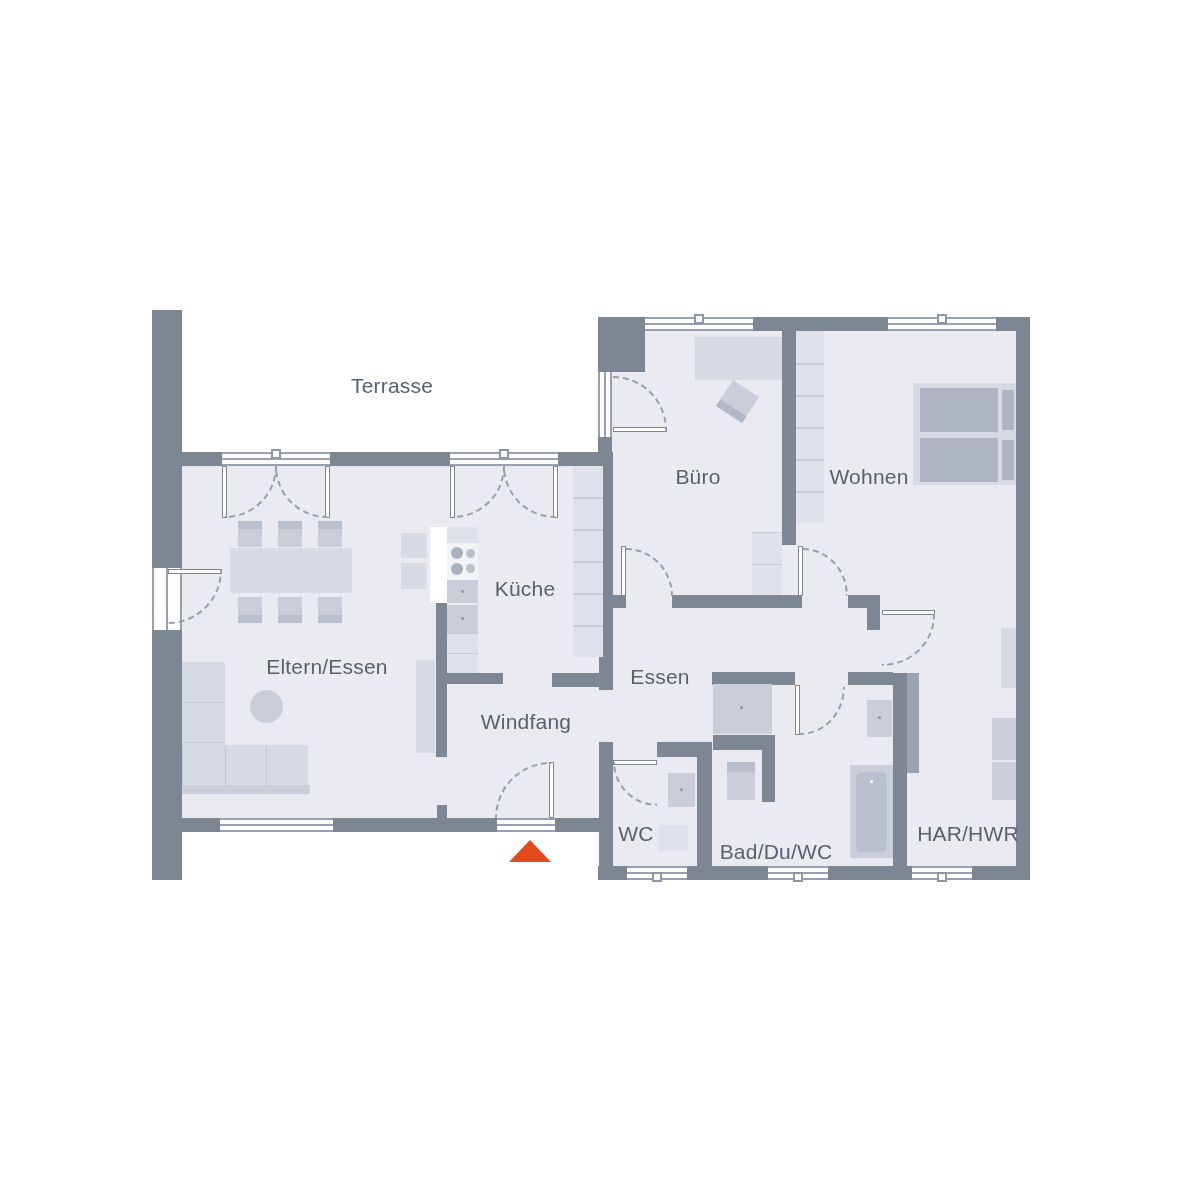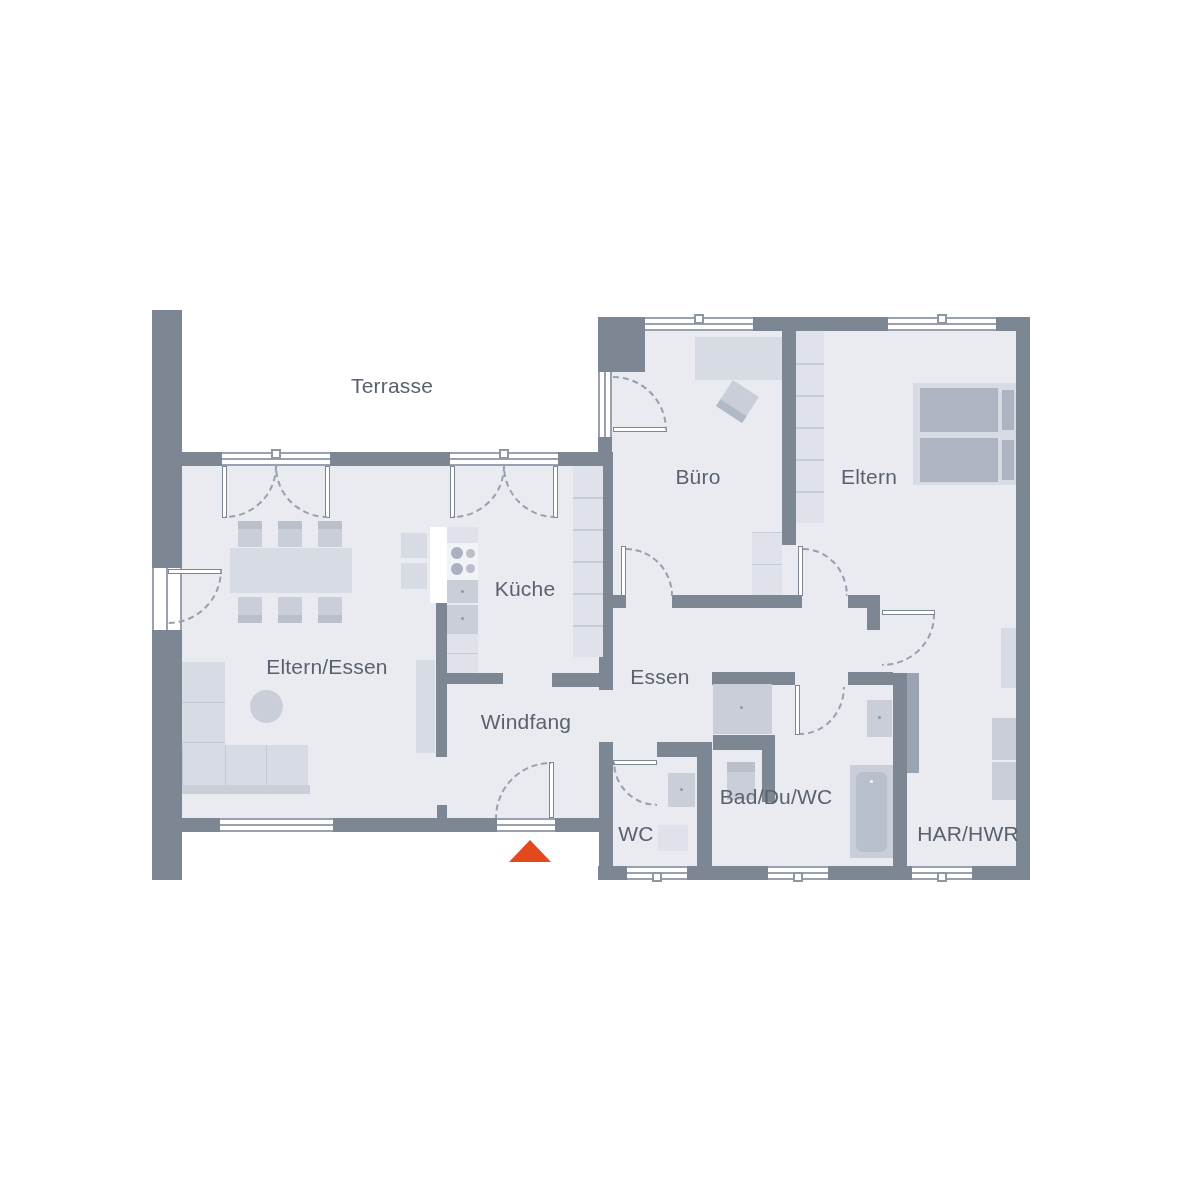--- a/index.html
+++ b/index.html
@@ -207,18 +207,18 @@
   <div class="furn-m" style="left:992px;top:762px;width:24px;height:38px;"></div>
 
   <div id="entrance-arrow" style="left:509px;top:840px;"></div>
 
   <div class="room-label" style="left:392px;top:386px;">Terrasse</div>
   <div class="room-label" style="left:327px;top:667px;">Eltern/Essen</div>
   <div class="room-label" style="left:525px;top:589px;">Küche</div>
   <div class="room-label" style="left:526px;top:722px;">Windfang</div>
   <div class="room-label" style="left:660px;top:677px;">Essen</div>
   <div class="room-label" style="left:698px;top:477px;">Büro</div>
-  <div class="room-label" style="left:869px;top:477px;">Eltern</div>
+  <div class="room-label" style="left:869px;top:477px;">Wohnen</div>
   <div class="room-label" style="left:636px;top:834px;">WC</div>
-  <div class="room-label" style="left:776px;top:797px;">Bad/Du/WC</div>
+  <div class="room-label" style="left:776px;top:852px;">Bad/Du/WC</div>
   <div class="room-label" style="left:968px;top:834px;">HAR/HWR</div>
 
 </div>
 
 </body></html>

